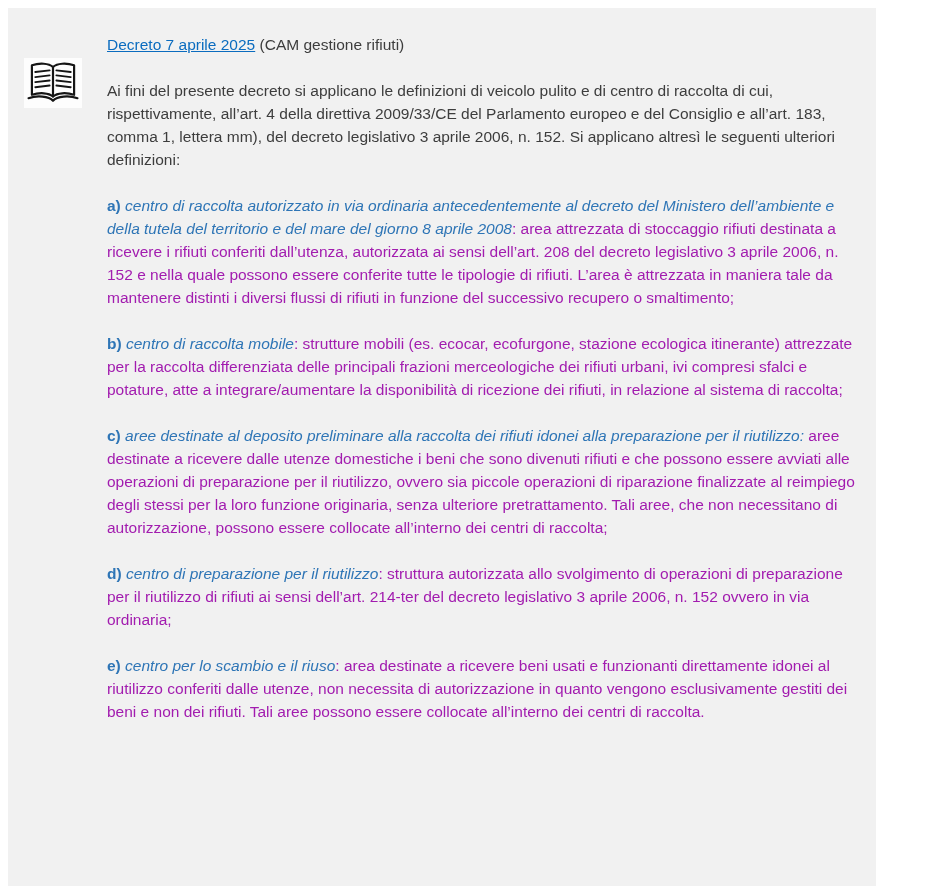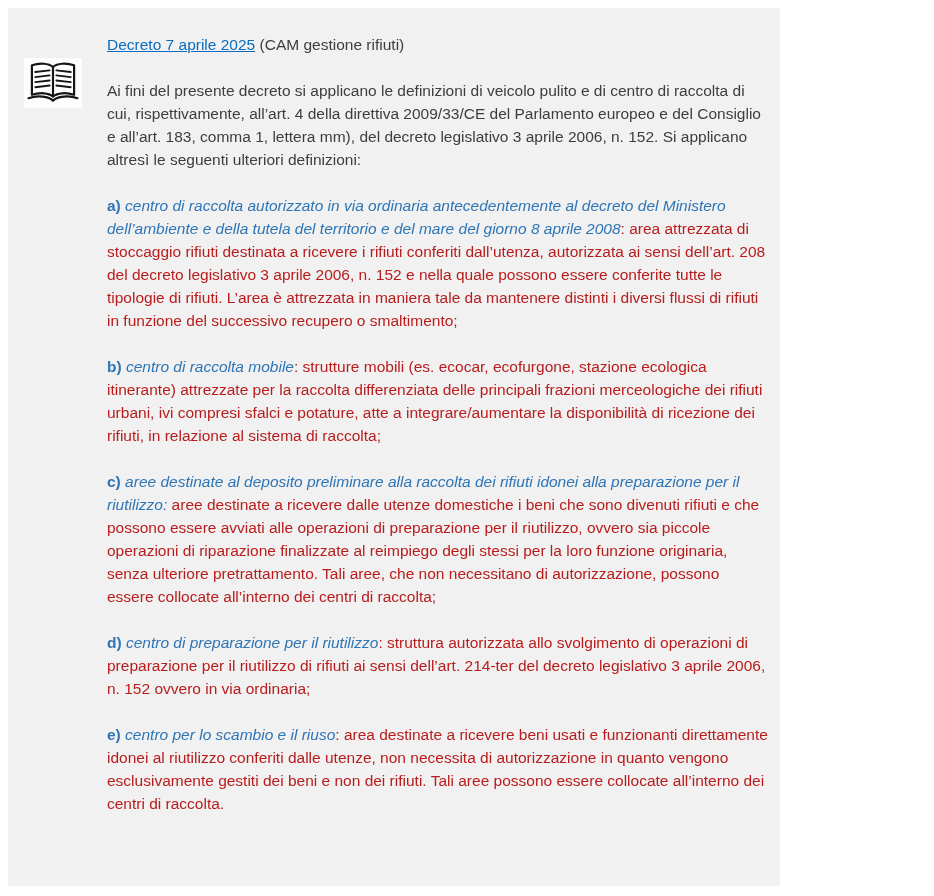--- a/index.html
+++ b/index.html
@@ -11,21 +11,21 @@
   .page {
     width: 934px;
     height: 896px;
     background: #ffffff;
     position: relative;
   }
   .panel {
     position: absolute;
     left: 8px;
     top: 8px;
-    width: 772px;
+    width: 868px;
     height: 878px;
     background: #f1f1f1;
     display: flex;
     box-sizing: border-box;
   }
   .icon-col {
     width: 90px;
     flex: 0 0 90px;
     box-sizing: border-box;
     padding: 50px 0 0 16px;
@@ -62,21 +62,21 @@
   }
   .def .letter {
     color: #2e75b6;
     font-weight: bold;
   }
   .def .term {
     color: #2e75b6;
     font-style: italic;
   }
   .def .body {
-    color: #b91c1c;
+    color: #a21caf;
   }
   svg.book {
     display: block;
   }
 </style>
 </head>
 <body>
 
 <div class="page">
   <div class="panel">

